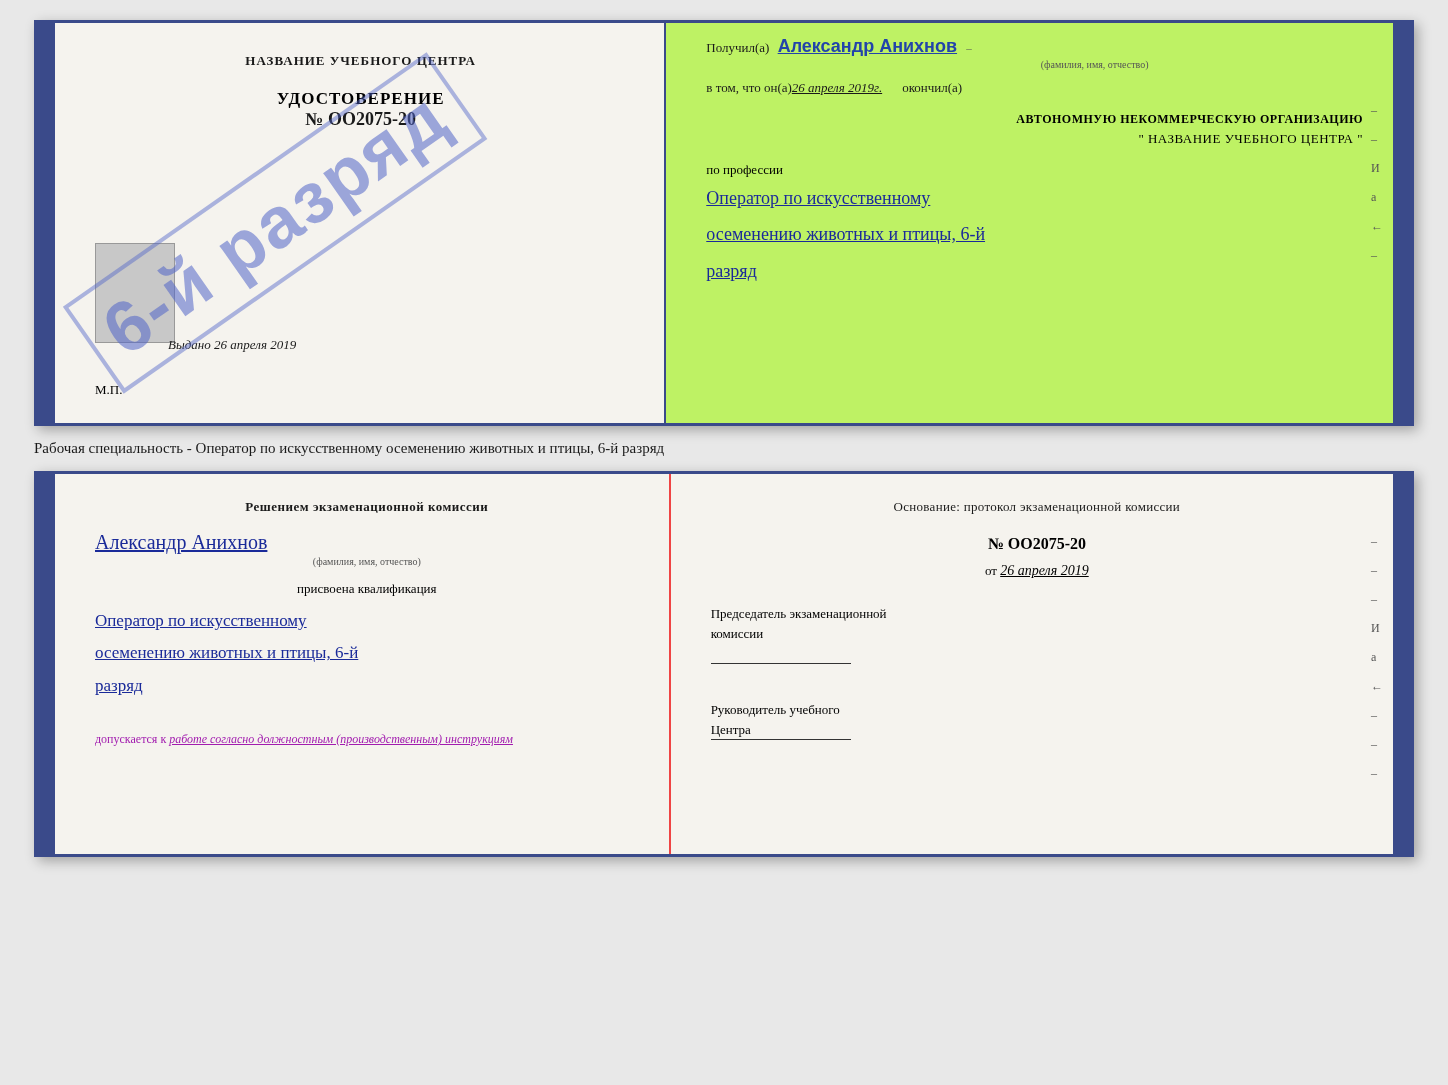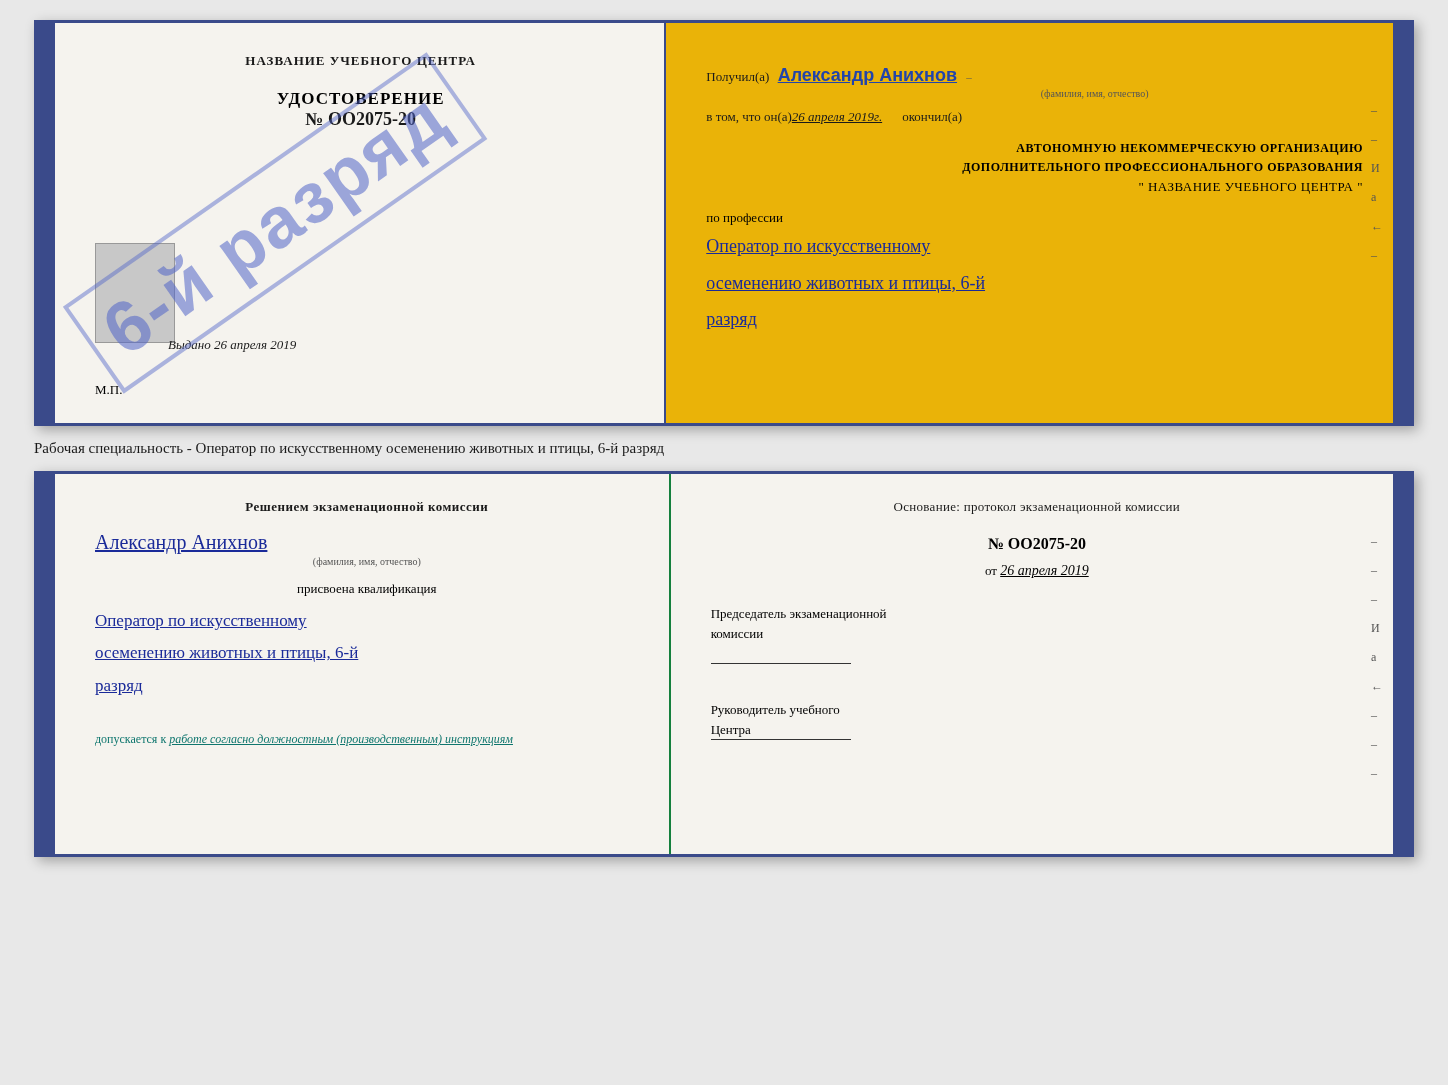--- a/index.html
+++ b/index.html
@@ -44,22 +44,22 @@
       flex: 1;
       border-right: 2px solid #3a4a8a;
       padding: 30px 30px 30px 32px;
       position: relative;
       background: #f5f3ee;
       min-height: 400px;
     }
 
     .cert-right {
       flex: 1.2;
-      padding: 42px 30px 25px 40px;
-      background: #eab308;
+      padding: 13px 30px 25px 40px;
+      background: #bef264;
       position: relative;
     }
 
     .cert-right-spine {
       width: 18px;
       background: #3a4a8a;
       flex-shrink: 0;
     }
 
     
@@ -236,21 +236,21 @@
       display: flex;
       width: 100%;
       border: 3px solid #3a4a8a;
       background: #f5f3ee;
       box-shadow: 4px 4px 12px rgba(0,0,0,0.3);
       position: relative;
     }
 
     .bottom-left {
       flex: 1;
-      border-right: 2px solid #15803d;
+      border-right: 2px solid #ef4444;
       padding: 25px 30px 30px 40px;
       background: #f5f3ee;
       min-height: 380px;
     }
 
     .bottom-right {
       flex: 1.2;
       padding: 25px 30px 30px 40px;
       background: #f5f3ee;
       position: relative;
@@ -293,21 +293,21 @@
       font-size: 17px;
       color: #1a2a99;
       text-decoration: underline;
       line-height: 1.9;
       display: block;
     }
 
     .dopuskaetsya-line {
       margin-top: 30px;
       font-size: 12px;
-      color: #0f766e;
+      color: #a21caf;
     }
 
     .dopusk-italic {
       font-style: italic;
       text-decoration: underline;
       font-size: 12px;
     }
 
     
     .osnovanie-line {
@@ -415,21 +415,20 @@
       </div>
 
       <div class="vtom-line">
         <span>в том, что он(а)</span>
         <span class="vtom-date">26 апреля 2019г.</span>
         <span style="margin-left:20px;">окончил(а)</span>
       </div>
 
       <div class="org-block">
         <div class="org-block-title">АВТОНОМНУЮ НЕКОММЕРЧЕСКУЮ ОРГАНИЗАЦИЮ</div>
-        <div class="org-block-title">ДОПОЛНИТЕЛЬНОГО ПРОФЕССИОНАЛЬНОГО ОБРАЗОВАНИЯ</div>
         <div style="font-size:13px;">" НАЗВАНИЕ УЧЕБНОГО ЦЕНТРА "</div>
       </div>
 
       <div class="po-professii">по профессии</div>
 
       <div>
         <span class="profession-handwritten">Оператор по искусственному</span>
         <span class="profession-handwritten">осеменению животных и птицы, 6-й</span>
         <span class="profession-handwritten">разряд</span>
       </div>

